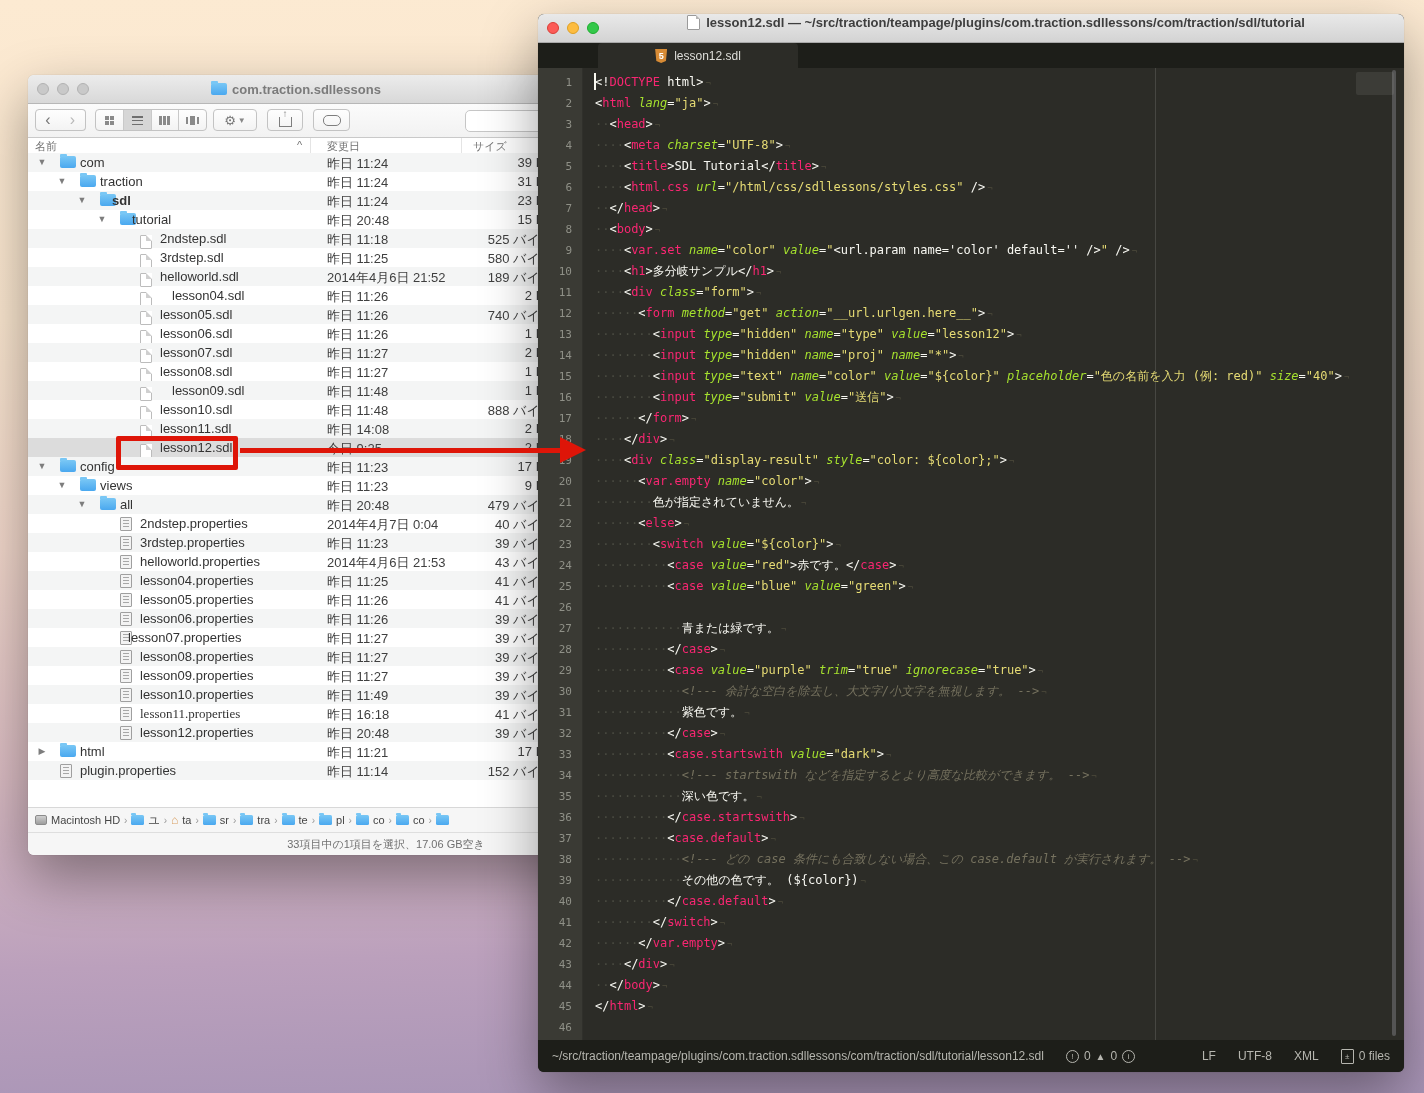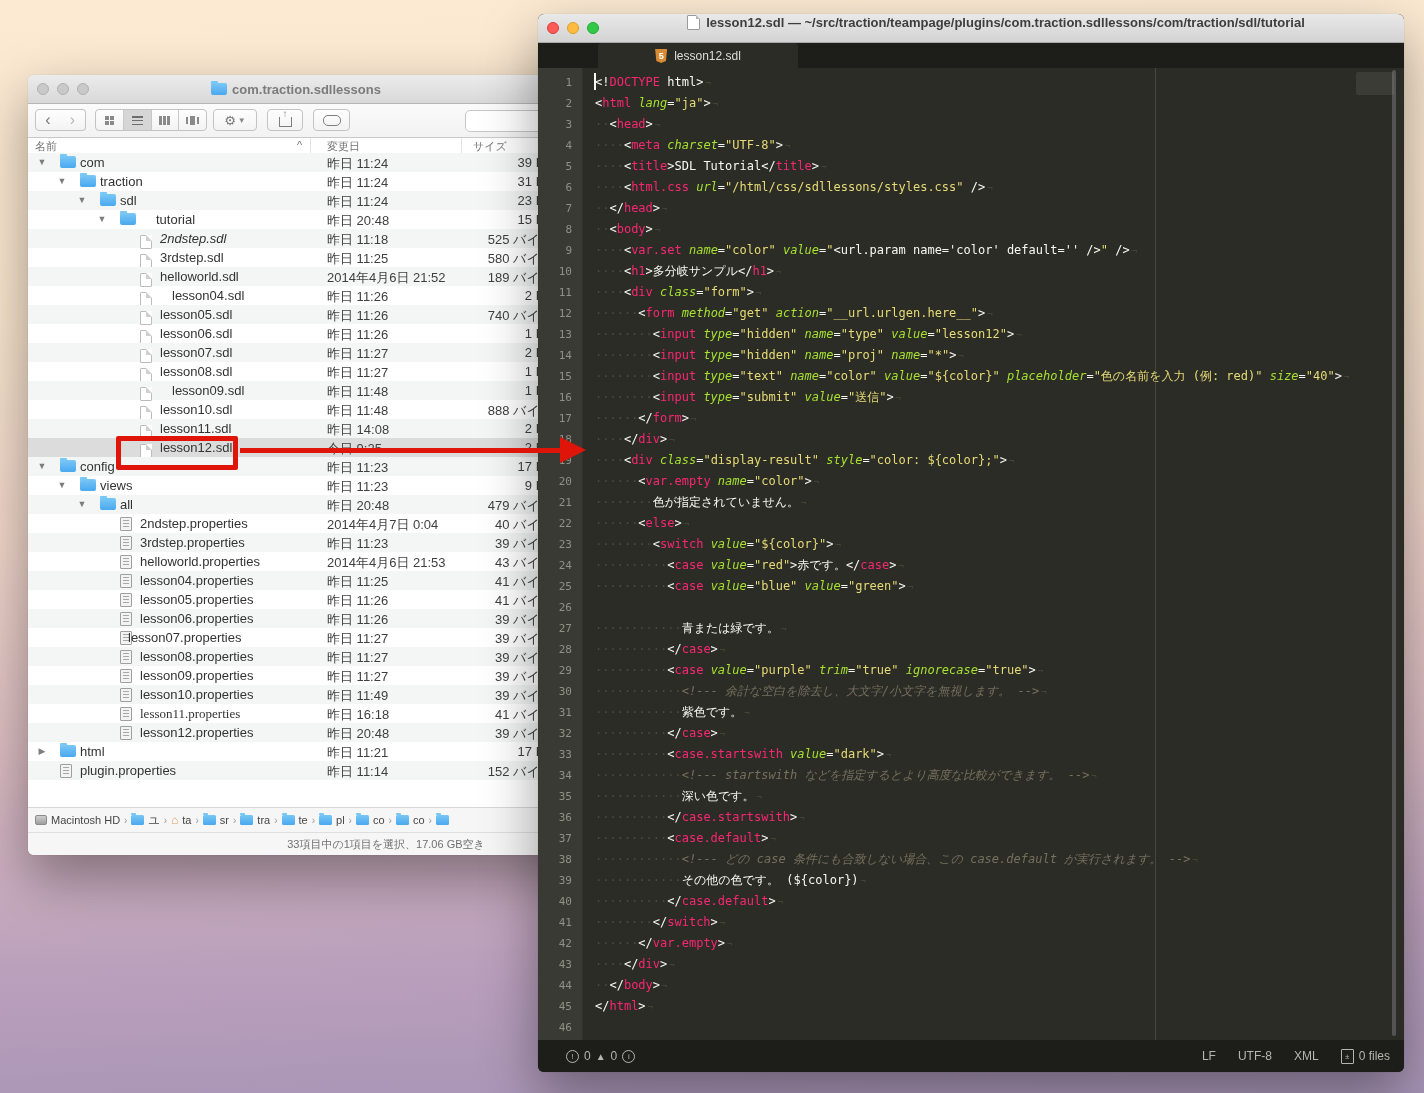--- a/index.html
+++ b/index.html
@@ -183,34 +183,34 @@
         <div class="frow">
           <span class="disc" style="left: 29px;">▼</span>
           <span class="fic folder-ic" style="left: 52px;"></span>
           <span class="fname" style="left: 72px;">traction</span>
           <span class="fdate">昨日 11:24</span>
           <span class="fsize">31 KB</span>
         </div>
         <div class="frow alt">
           <span class="disc" style="left: 49px;">▼</span>
           <span class="fic folder-ic" style="left: 72px;"></span>
-          <span class="fname" style="left: 92px;">sdl</span>
+          <span class="fname" style="left: 84px; font-weight: bold;">sdl</span>
           <span class="fdate">昨日 11:24</span>
           <span class="fsize">23 KB</span>
         </div>
         <div class="frow">
           <span class="disc" style="left: 69px;">▼</span>
           <span class="fic folder-ic" style="left: 92px;"></span>
-          <span class="fname" style="left: 128px;">tutorial</span>
+          <span class="fname" style="left: 104px;">tutorial</span>
           <span class="fdate">昨日 20:48</span>
           <span class="fsize">15 KB</span>
         </div>
         <div class="frow alt">
           <span class="fic doc-ic" style="left: 112px;"></span>
-          <span class="fname" style="left: 132px; font-style: italic;">2ndstep.sdl</span>
+          <span class="fname" style="left: 132px;">2ndstep.sdl</span>
           <span class="fdate">昨日 11:18</span>
           <span class="fsize">525 バイト</span>
         </div>
         <div class="frow">
           <span class="fic doc-ic" style="left: 112px;"></span>
           <span class="fname" style="left: 132px;">3rdstep.sdl</span>
           <span class="fdate">昨日 11:25</span>
           <span class="fsize">580 バイト</span>
         </div>
         <div class="frow alt">
@@ -500,20 +500,21 @@
           <div class="cl"><span class="num">43</span><span class="ct"><span class="tk-d">····</span><span class="tk-w">&lt;/</span><span class="tk-p">div</span><span class="tk-w">&gt;</span></span></div>
           <div class="cl"><span class="num">44</span><span class="ct"><span class="tk-d">··</span><span class="tk-w">&lt;/</span><span class="tk-p">body</span><span class="tk-w">&gt;</span></span></div>
           <div class="cl"><span class="num">45</span><span class="ct"><span class="tk-w">&lt;/</span><span class="tk-p">html</span><span class="tk-w">&gt;</span></span></div>
           <div class="cl empty"><span class="num">46</span><span class="ct"></span></div>
         </div>
       <div id="caret"></div>
       <div id="minimap-viewport"></div>
       <div id="vscrollbar"></div>
     </div>
     <div id="estatus">
+      <span class="path">~/src/traction/teampage/plugins/com.traction.sdllessons/com/traction/sdl/tutorial/lesson12.sdl</span>
       <span class="counts">
         <span class="st-ico">!</span>
         <span>0</span>
         <span class="st-tri">▲</span>
         <span>0</span>
         <span class="st-ico">i</span>
       </span>
       <span class="right">
         <span>LF</span>
         <span>UTF-8</span>

